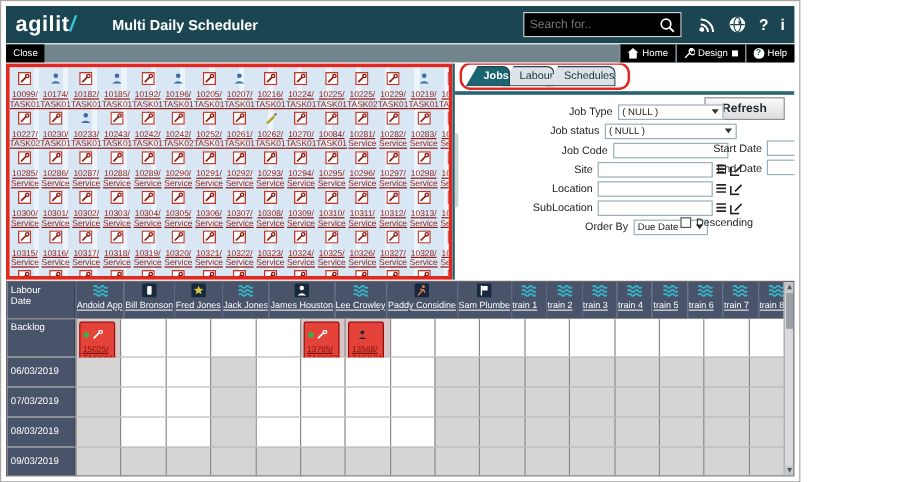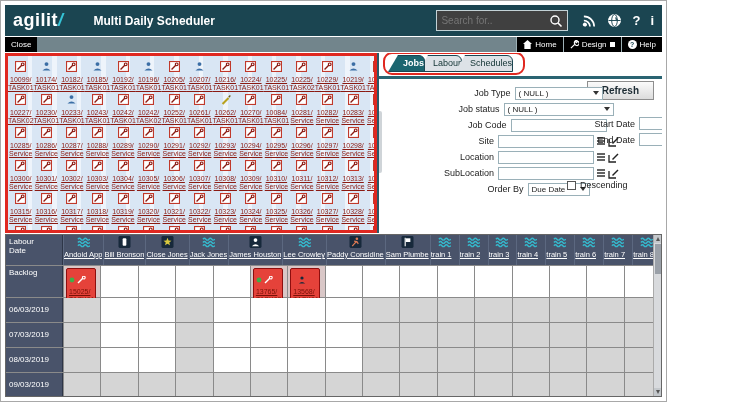--- a/index.html
+++ b/index.html
@@ -5,21 +5,21 @@
   * { margin:0; padding:0; box-sizing:border-box; }
   body { font-family:"Liberation Sans", sans-serif; background:#fff; }
   .screen { width:667px; height:402px; border:1px solid #a8a8a8; background:#fff; padding:4px; position:relative; overflow:hidden; }
 
   
   .titlebar { height:31px; background:#1b4551; display:flex; align-items:center; padding:0 8px; }
   .logo { color:#fff; font-size:18px; font-weight:bold; letter-spacing:.5px; }
   .logo .slash { color:#35c4d7; font-style:italic; font-weight:bold; }
   .apptitle { color:#fff; font-size:12px; font-weight:bold; margin-left:30px; }
   .hspacer { flex:1; }
-  .search { display:flex; align-items:center; border:1px solid #c3d2d6; background:#404040; height:21px; width:132px; padding:0 4px; }
+  .search { display:flex; align-items:center; border:1px solid #c3d2d6; background:#000000; height:21px; width:132px; padding:0 4px; }
   .search input { flex:1; background:transparent; border:none; outline:none; color:#dfe9ec; font-size:10px; width:90px; font-family:"Liberation Sans", sans-serif; }
   .hicons { display:flex; align-items:center; gap:10px; margin-left:14px; }
   .hicon { color:#fff; font-size:13px; font-weight:bold; cursor:pointer; display:flex; align-items:center; }
 
   
   .menubar { height:15px; background:#72858c; margin-top:1px; display:flex; align-items:stretch; font-size:8px; }
   .btn-dark { background:#000000; color:#fff; display:flex; align-items:center; gap:3px; padding:0 6px; border-left:1px solid #9db0b5; cursor:pointer; }
   .btn-dark:first-child { border-left:none; }
   .mspacer { flex:1; }
   .sq { width:5px; height:5px; background:#fff; display:inline-block; }
@@ -1092,21 +1092,21 @@
               <rect width="13" height="13" rx="1.5" fill="#17293b"></rect>
               <rect x="4.5" y="2.5" width="4" height="8" rx="1" fill="#fff"></rect>
             </svg></span>
           <span class="cname">Bill Bronson</span>
         </div>
         <div class="scell hdrcell">
           <span class="cicon"><svg viewBox="0 0 13 13" width="13" height="12">
               <rect width="13" height="13" rx="1.5" fill="#17293b"></rect>
               <path d="M6.5 2 L7.7 5 L10.8 5.2 L8.4 7.1 L9.2 10 L6.5 8.3 L3.8 10 L4.6 7.1 L2.2 5.2 L5.3 5z" fill="#d8c93e"></path>
             </svg></span>
-          <span class="cname">Close Jones</span>
+          <span class="cname">Fred Jones</span>
         </div>
         <div class="scell hdrcell">
           <span class="cicon"><svg viewBox="0 0 14 12" width="13" height="12">
               <path d="M1 3 q1.6-2 3.2 0 t3.2 0 t3.2 0 t3.2 0" fill="none" stroke="#35b8cc" stroke-width="1.5"></path>
               <path d="M1 6.5 q1.6-2 3.2 0 t3.2 0 t3.2 0 t3.2 0" fill="none" stroke="#35b8cc" stroke-width="1.5"></path>
               <path d="M1 10 q1.6-2 3.2 0 t3.2 0 t3.2 0 t3.2 0" fill="none" stroke="#35b8cc" stroke-width="1.5"></path>
             </svg></span>
           <span class="cname">Jack Jones</span>
         </div>
         <div class="scell hdrcell">

